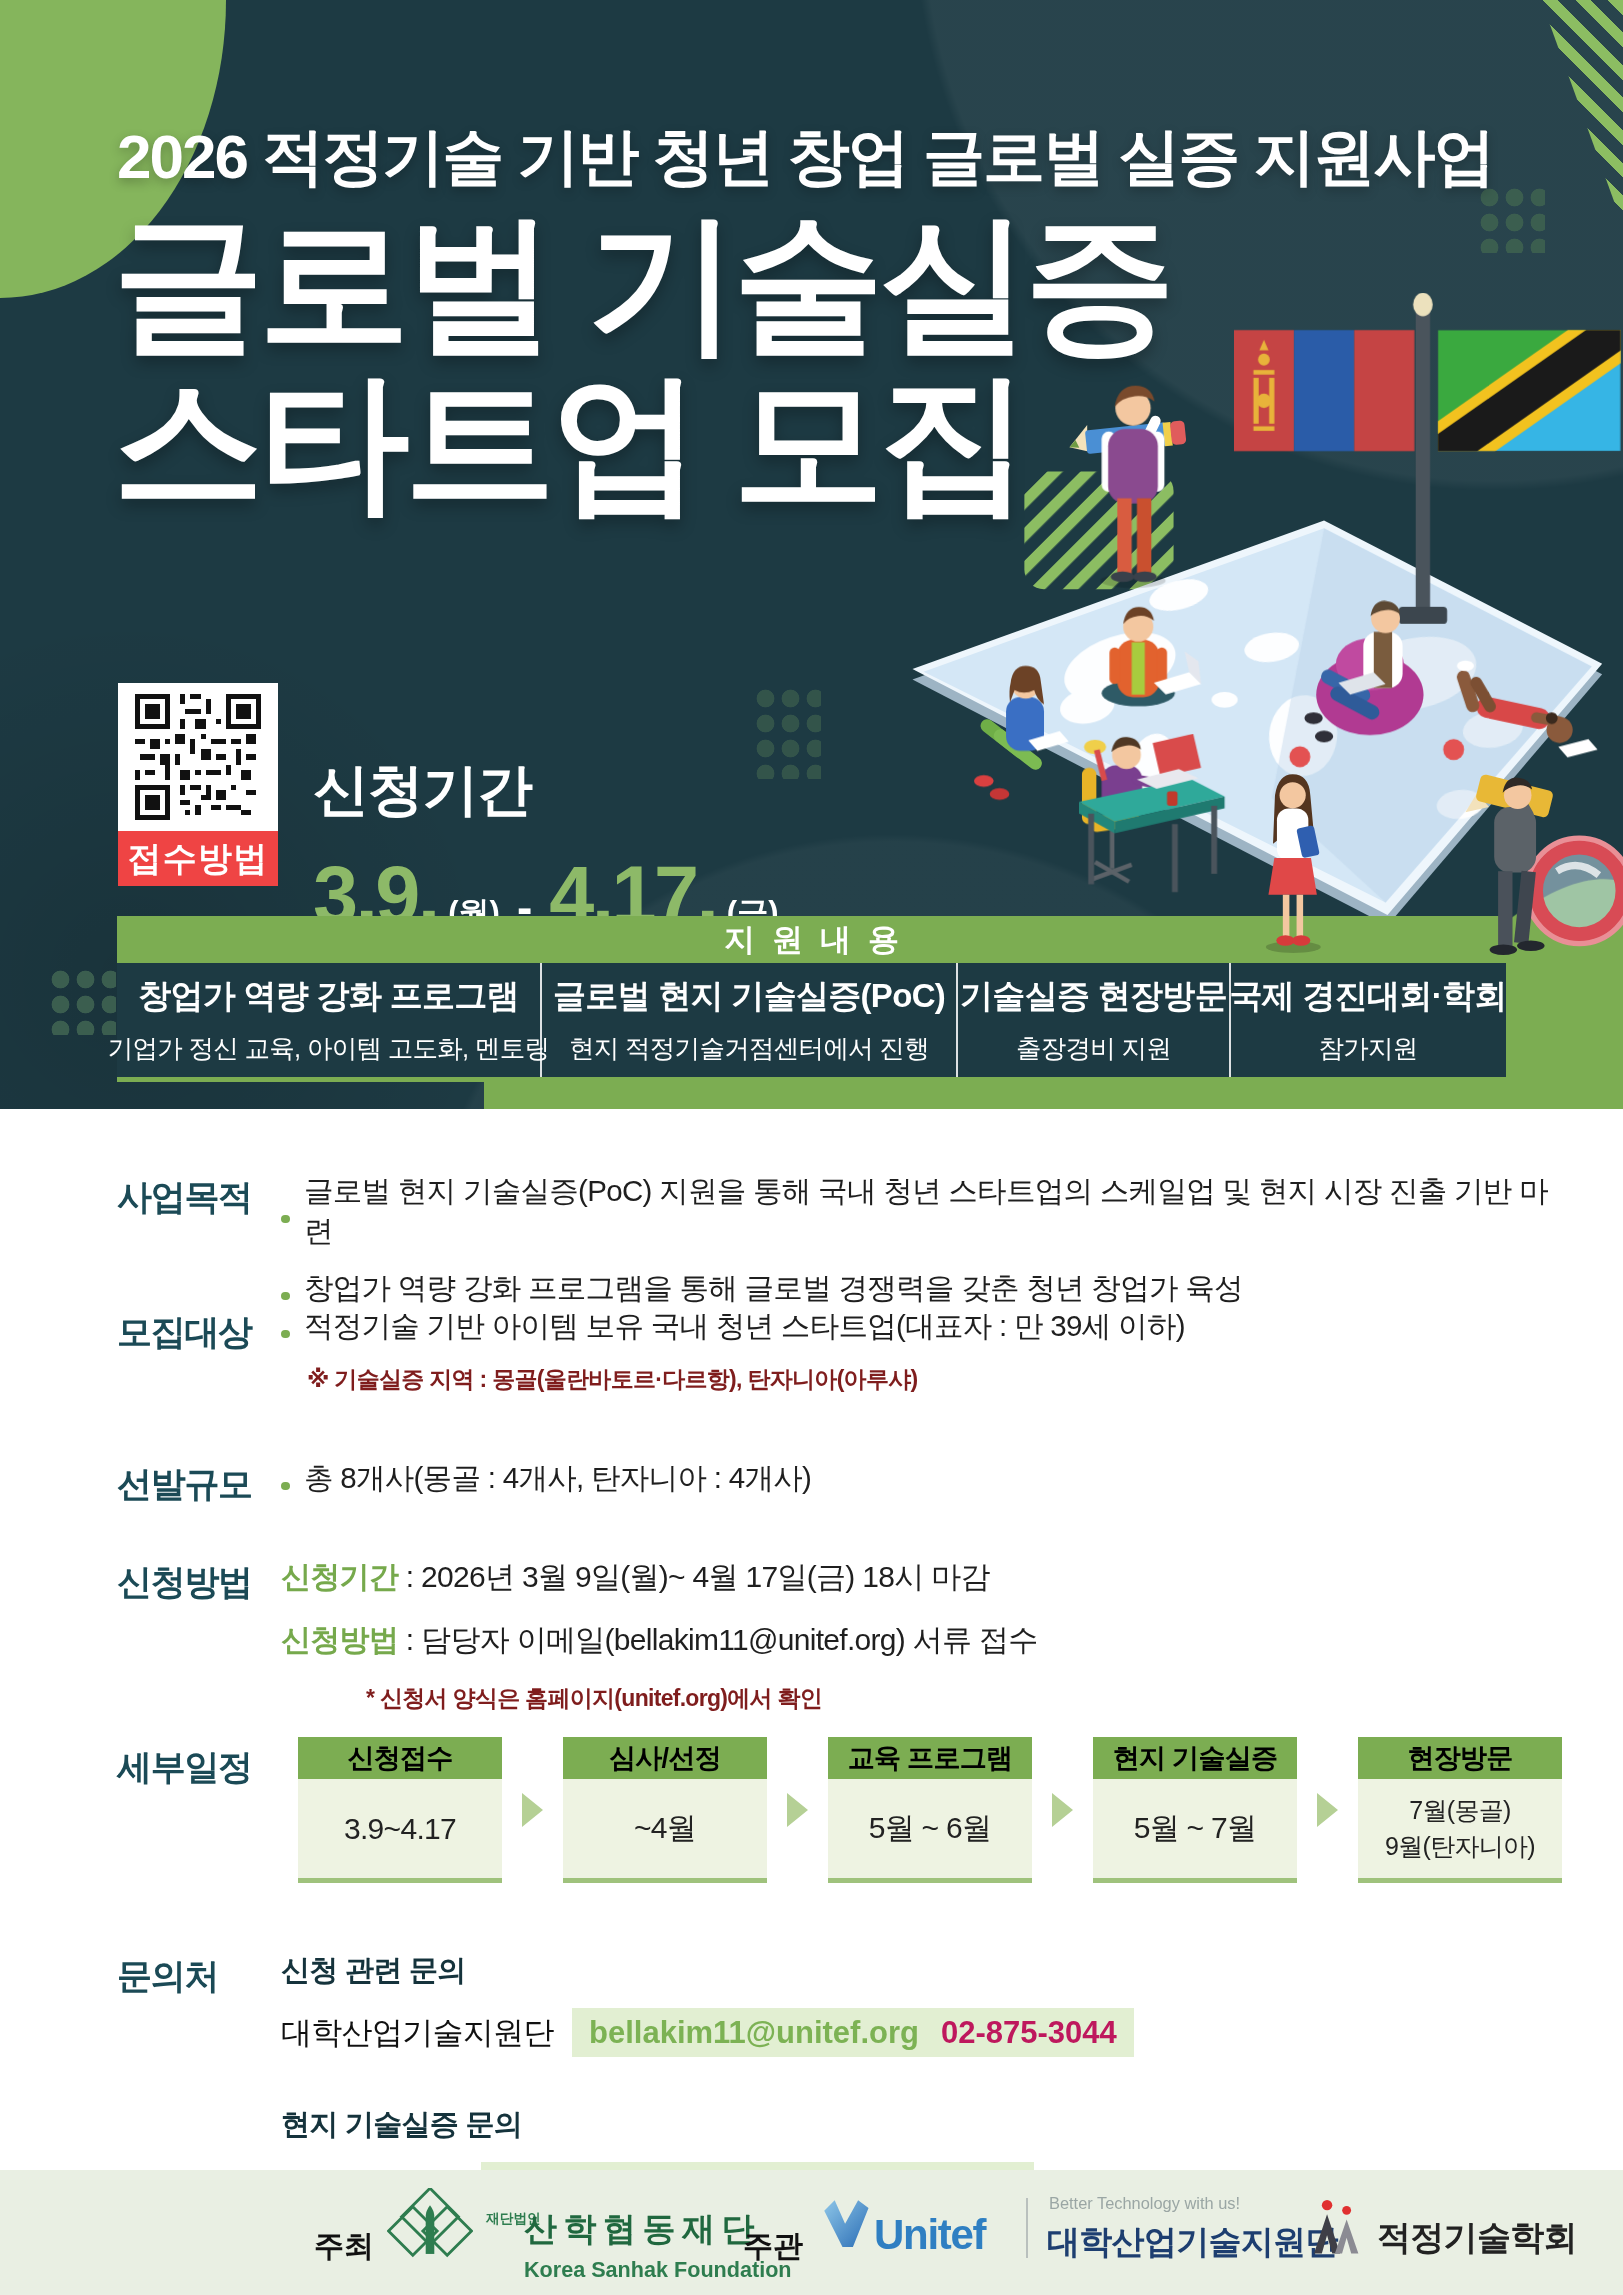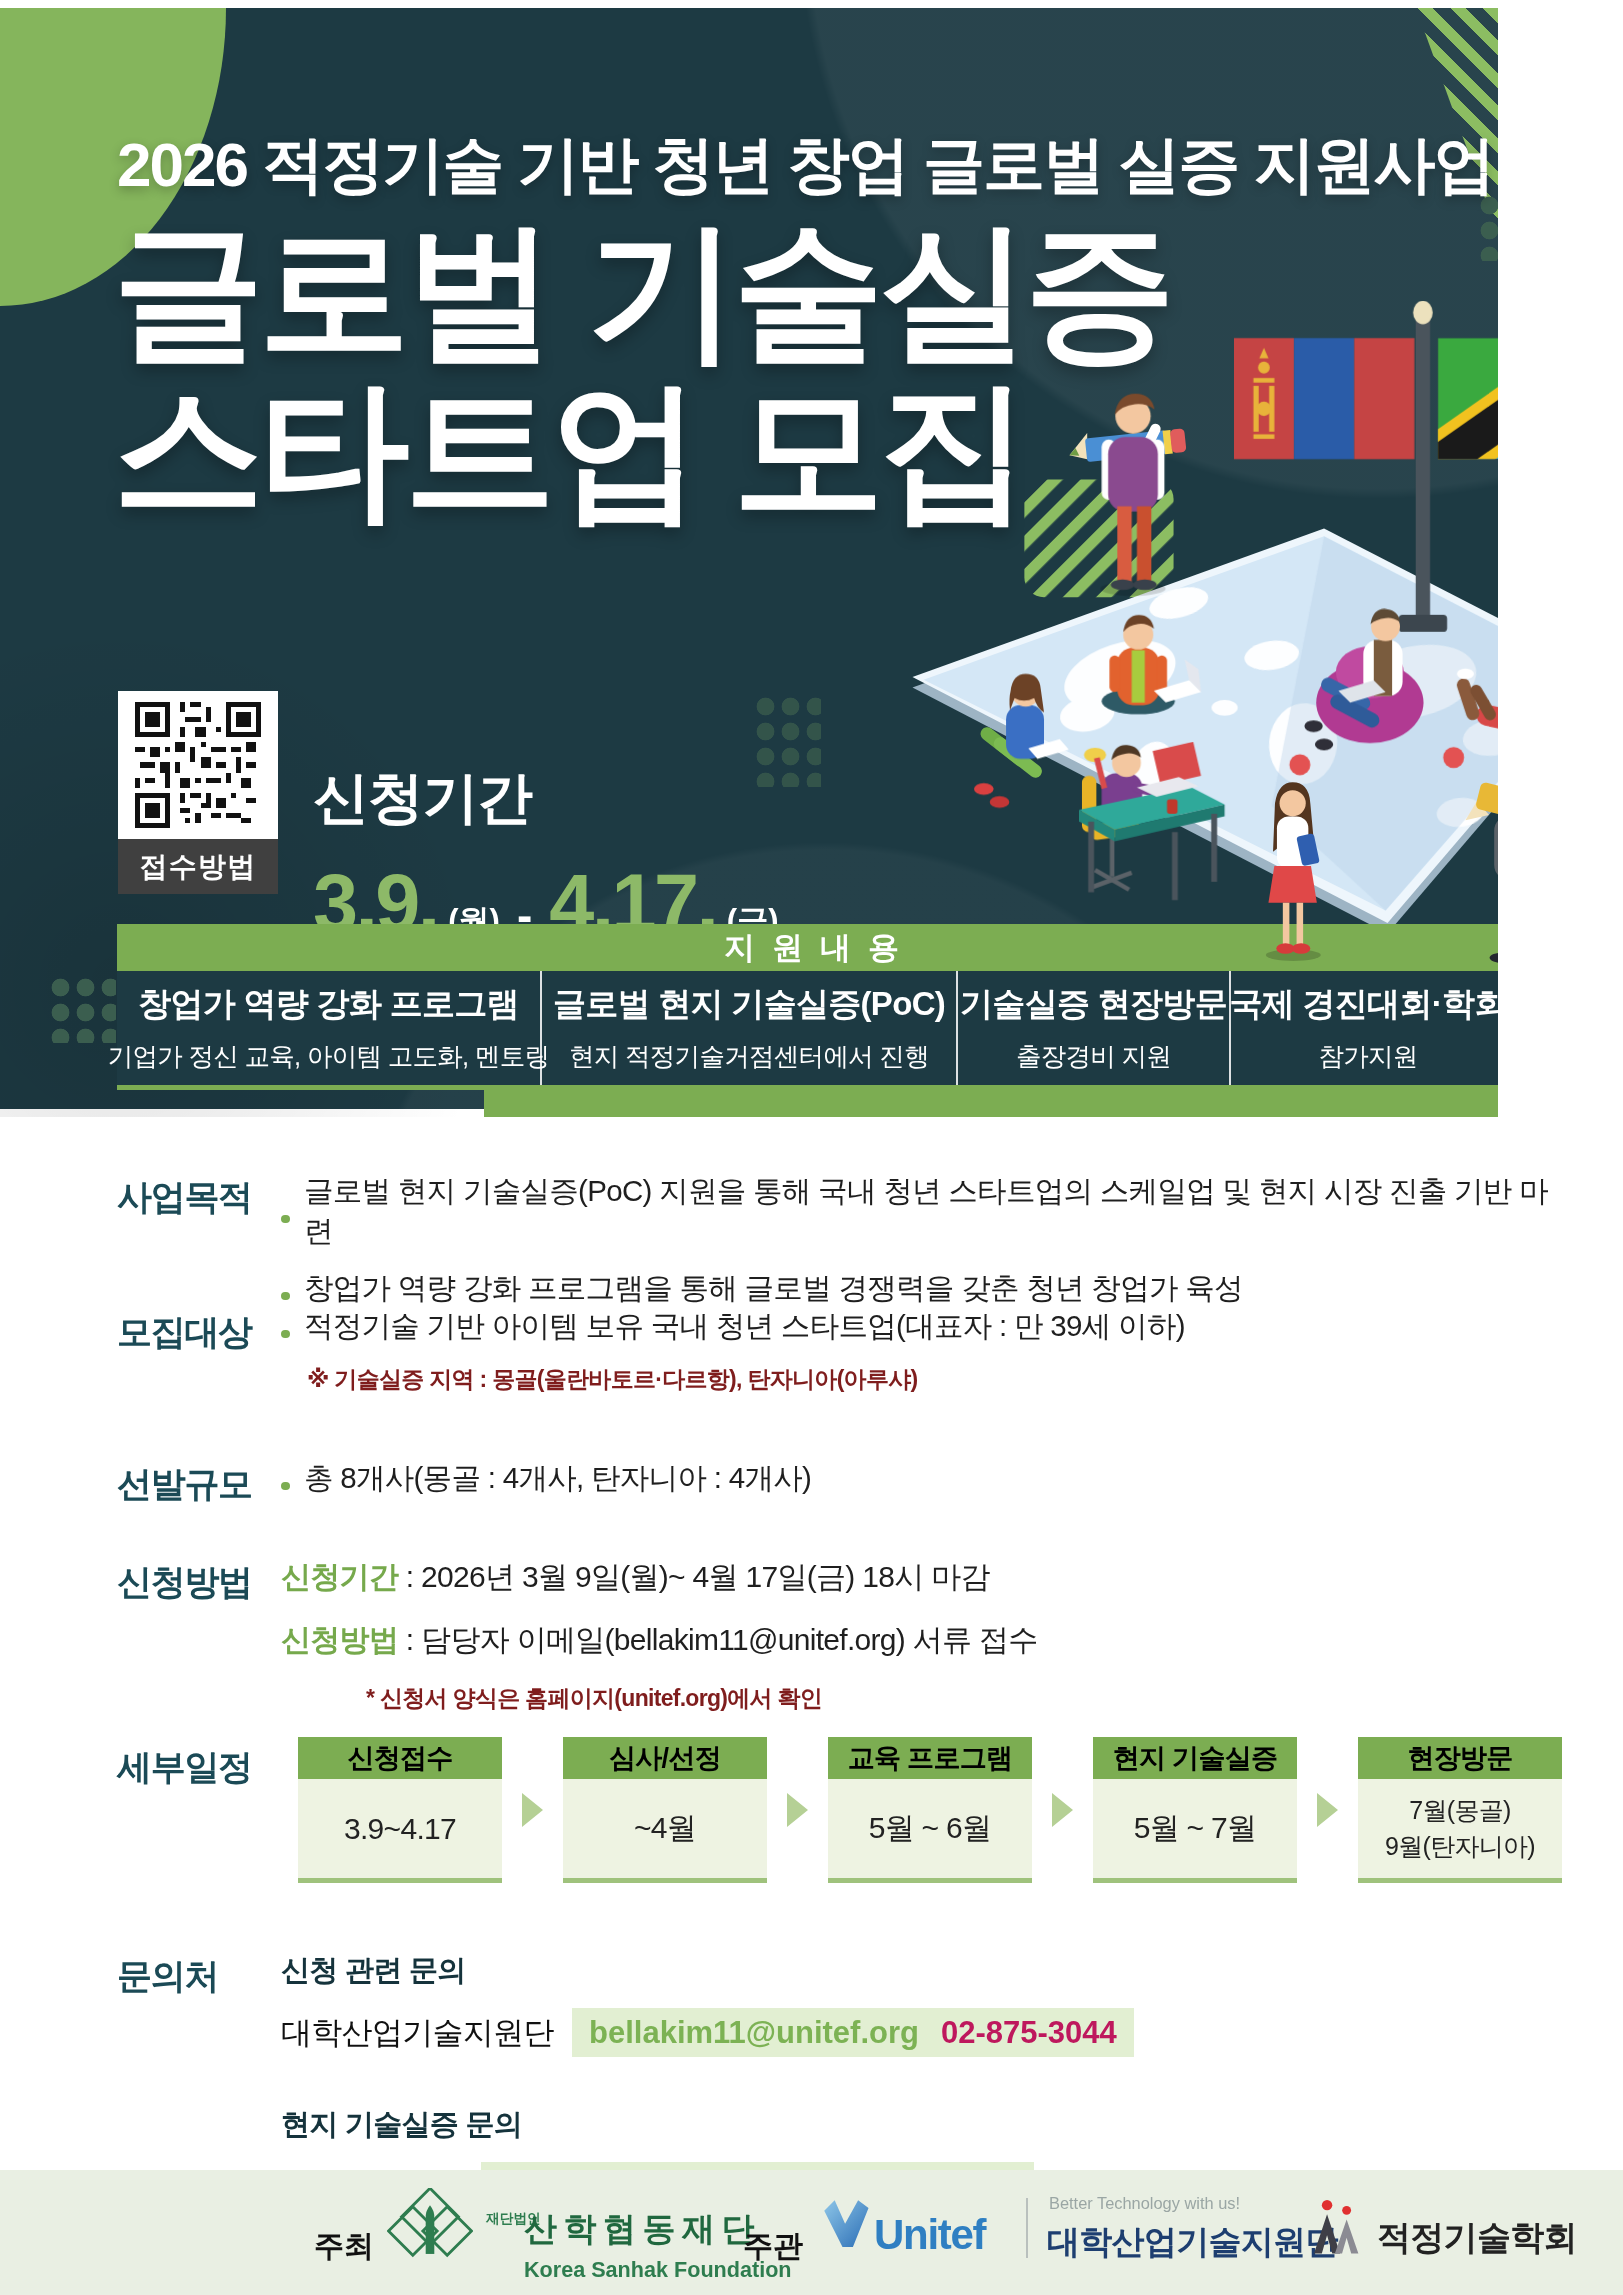--- a/index.html
+++ b/index.html
@@ -1,19 +1,19 @@
 <!DOCTYPE html>
 <html style="font-size:10.5px"><head>
 <meta charset="utf-8">
 <style>
   html,body{margin:0;padding:0;background:#777}
   .poster{position:relative;width:1623px;height:2295px;background:#ffffff;overflow:hidden;
           font-family:"Liberation Sans","DejaVu Sans",sans-serif;color:#1f1f1f}
   
-  .hero{position:absolute;left:0;top:8px;width:1498px;height:1109px;background:#1d3a43;overflow:hidden}
+  .hero{position:absolute;left:0;top:0;width:1623px;height:1109px;background:#1d3a43;overflow:hidden}
   .hero::before{content:"";position:absolute;inset:0;z-index:1;
      background:
        radial-gradient(circle 982px at 92% -8%, rgba(255,255,255,.05), rgba(255,255,255,.05) 58%, transparent 59%),
        radial-gradient(circle 753px at 55% 118%, rgba(255,255,255,.035), rgba(255,255,255,.035) 62%, transparent 63%),
        radial-gradient(circle 524px at 8% 88%, rgba(0,0,0,.12), transparent 70%);}
   .blob-tl{position:absolute;left:0;top:0;width:226px;height:298px;background:#85b55c;
            border-radius:0 0 100% 0;z-index:2}
   .stripes-tr{position:absolute;right:0;top:0;width:82px;height:226px;z-index:2;
            background:repeating-linear-gradient(45deg,#8cbd62 0 10.5px,transparent 10.5px 23px);
            clip-path:polygon(0 0,100% 0,100% 100%)}
@@ -24,21 +24,21 @@
   .dots.d2{left:48px;top:967px}
   .dots.d3{left:753px;top:686px;--c:#33544a;height:93px}
   .kicker{position:absolute;left:117px;top:115px;z-index:10;color:#fff;font-size:62px;font-weight:900;
           letter-spacing:-2px;white-space:nowrap;text-shadow:0 3.9px 10.5px rgba(0,0,0,.25)}
   .bigtitle{position:absolute;left:113px;top:204px;z-index:10;color:#fff;font-size:151px;font-weight:900;
           line-height:1.05;letter-spacing:-5.2px;text-shadow:0 6.5px 15.7px rgba(0,0,0,.28)}
   
   .qrbox{position:absolute;left:118px;top:683px;width:160px;z-index:12}
   .qrwhite{height:148px;background:#fff;display:flex;align-items:center;justify-content:center}
   .qrwhite svg{width:126px;height:126px}
-  .qrlabel{height:55px;background:#404040;color:#fff;font-size:28px;font-weight:800;
+  .qrlabel{height:55px;background:#ef4444;color:#fff;font-size:34px;font-weight:800;
            display:flex;align-items:center;justify-content:center;letter-spacing:1.3px}
   
   .period{position:absolute;left:313px;top:753px;z-index:12}
   .period .plabel{color:#fff;font-size:56px;font-weight:900;letter-spacing:-1.3px}
   .period .prow{display:flex;align-items:baseline;gap:10.5px;margin-top:19.6px}
   .period .num{font-size:81px;font-weight:900;color:#8db968;letter-spacing:-2.6px}
   .period .day{font-size:31px;font-weight:700;color:#fff}
   .period .dash{font-size:46px;font-weight:900;color:#fff;margin:0 6.5px}
   
   .stable{position:absolute;left:117px;top:916px;width:1389px;z-index:20}

